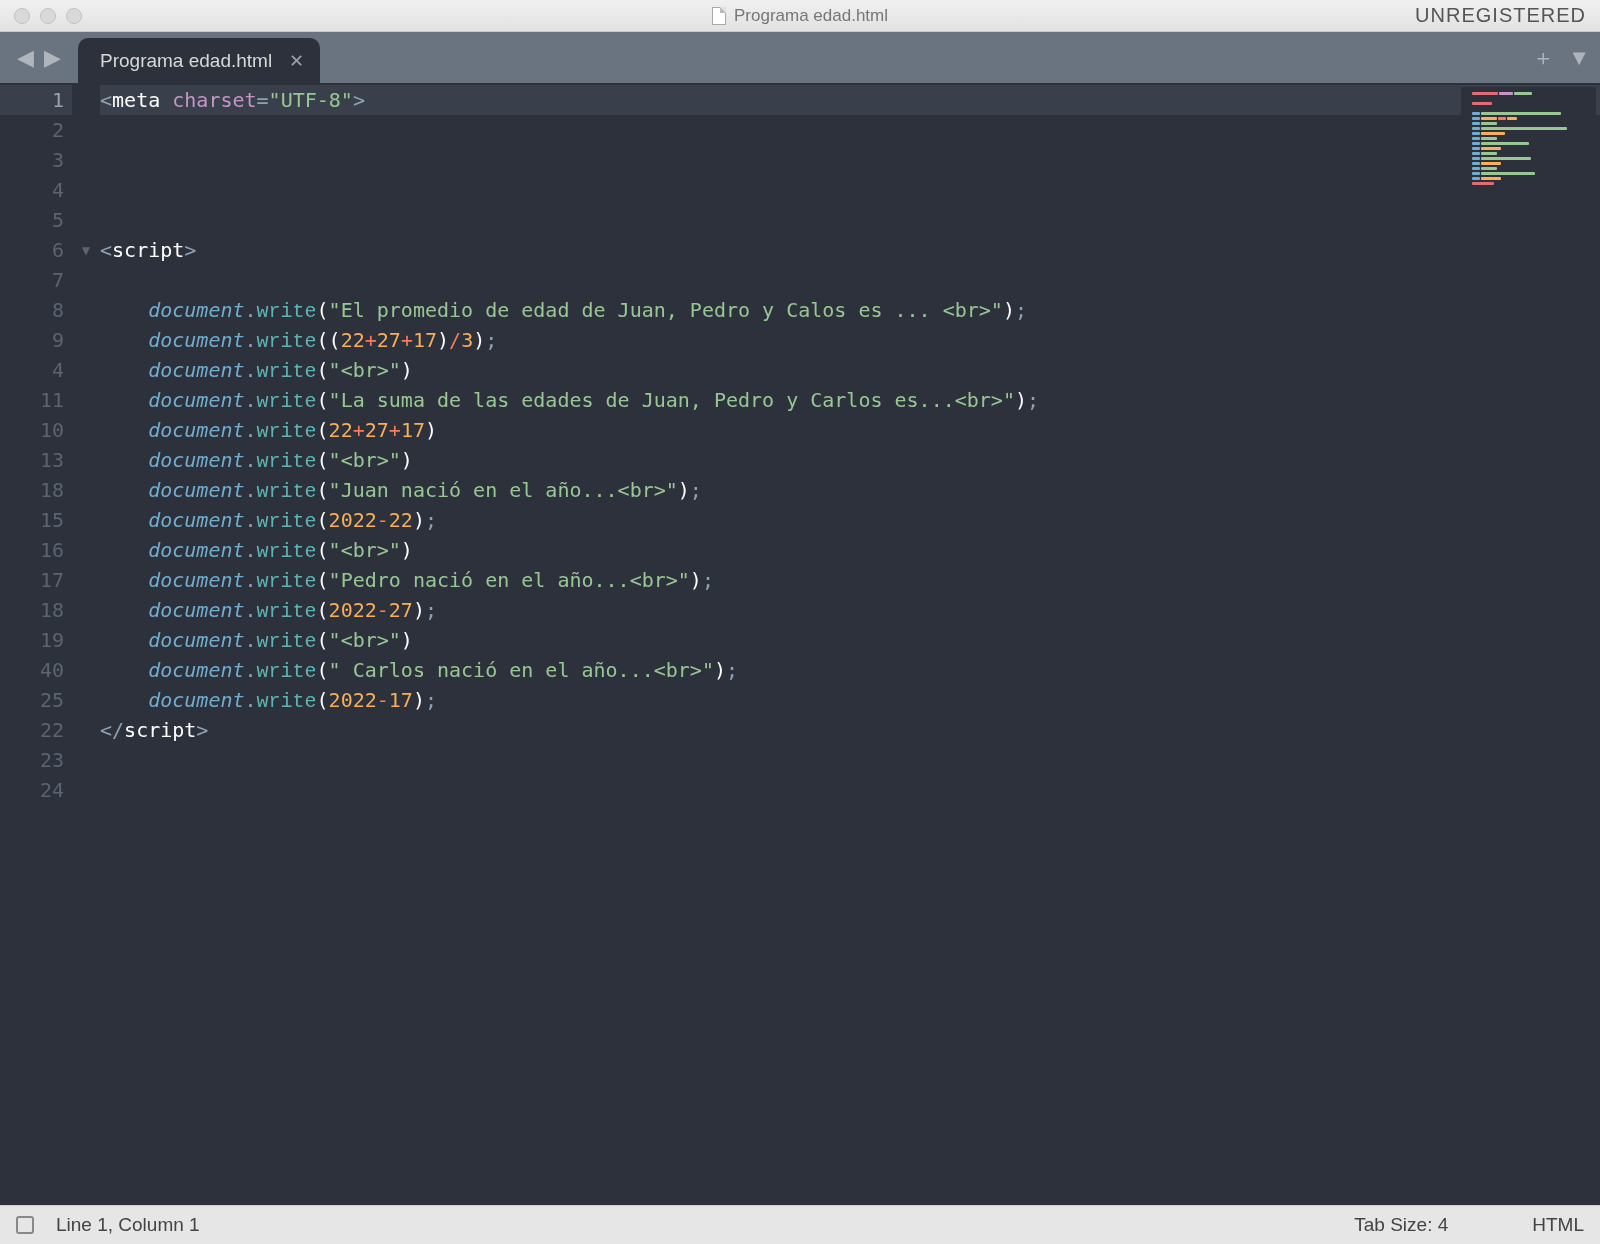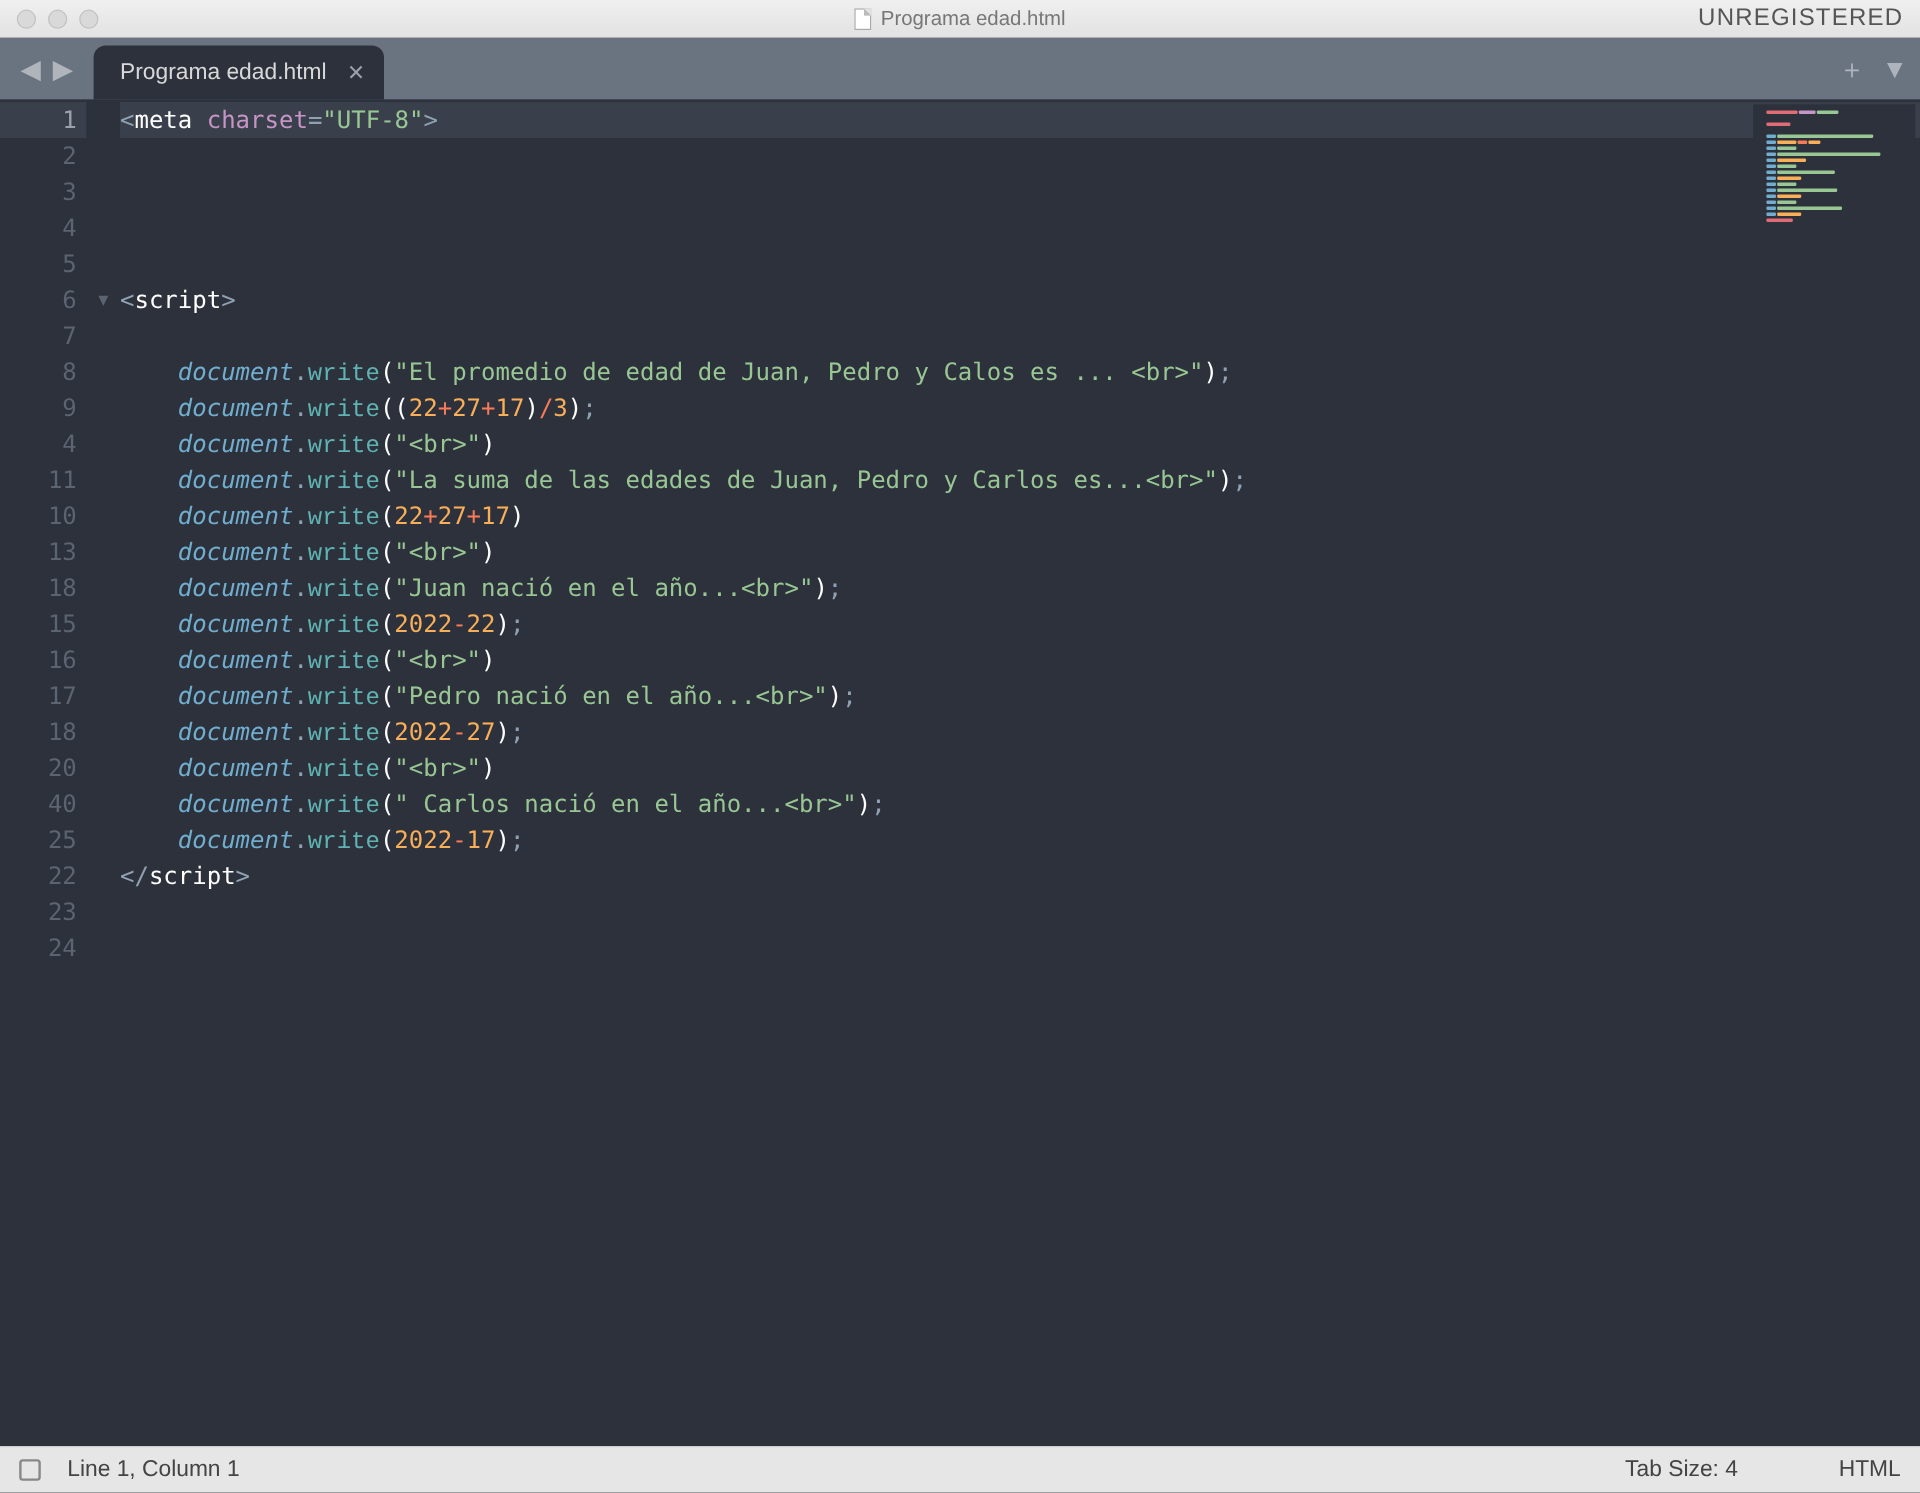--- a/index.html
+++ b/index.html
@@ -191,21 +191,21 @@
       <div>9</div>
       <div>4</div>
       <div>11</div>
       <div>10</div>
       <div>13</div>
       <div>18</div>
       <div>15</div>
       <div>16</div>
       <div>17</div>
       <div>18</div>
-      <div>20</div>
+      <div>19</div>
       <div>40</div>
       <div>25</div>
       <div>22</div>
       <div>23</div>
       <div>24</div>
     </div>
   <div class="fold-col" id="foldcol">
       <div></div>
       <div></div>
       <div></div>

